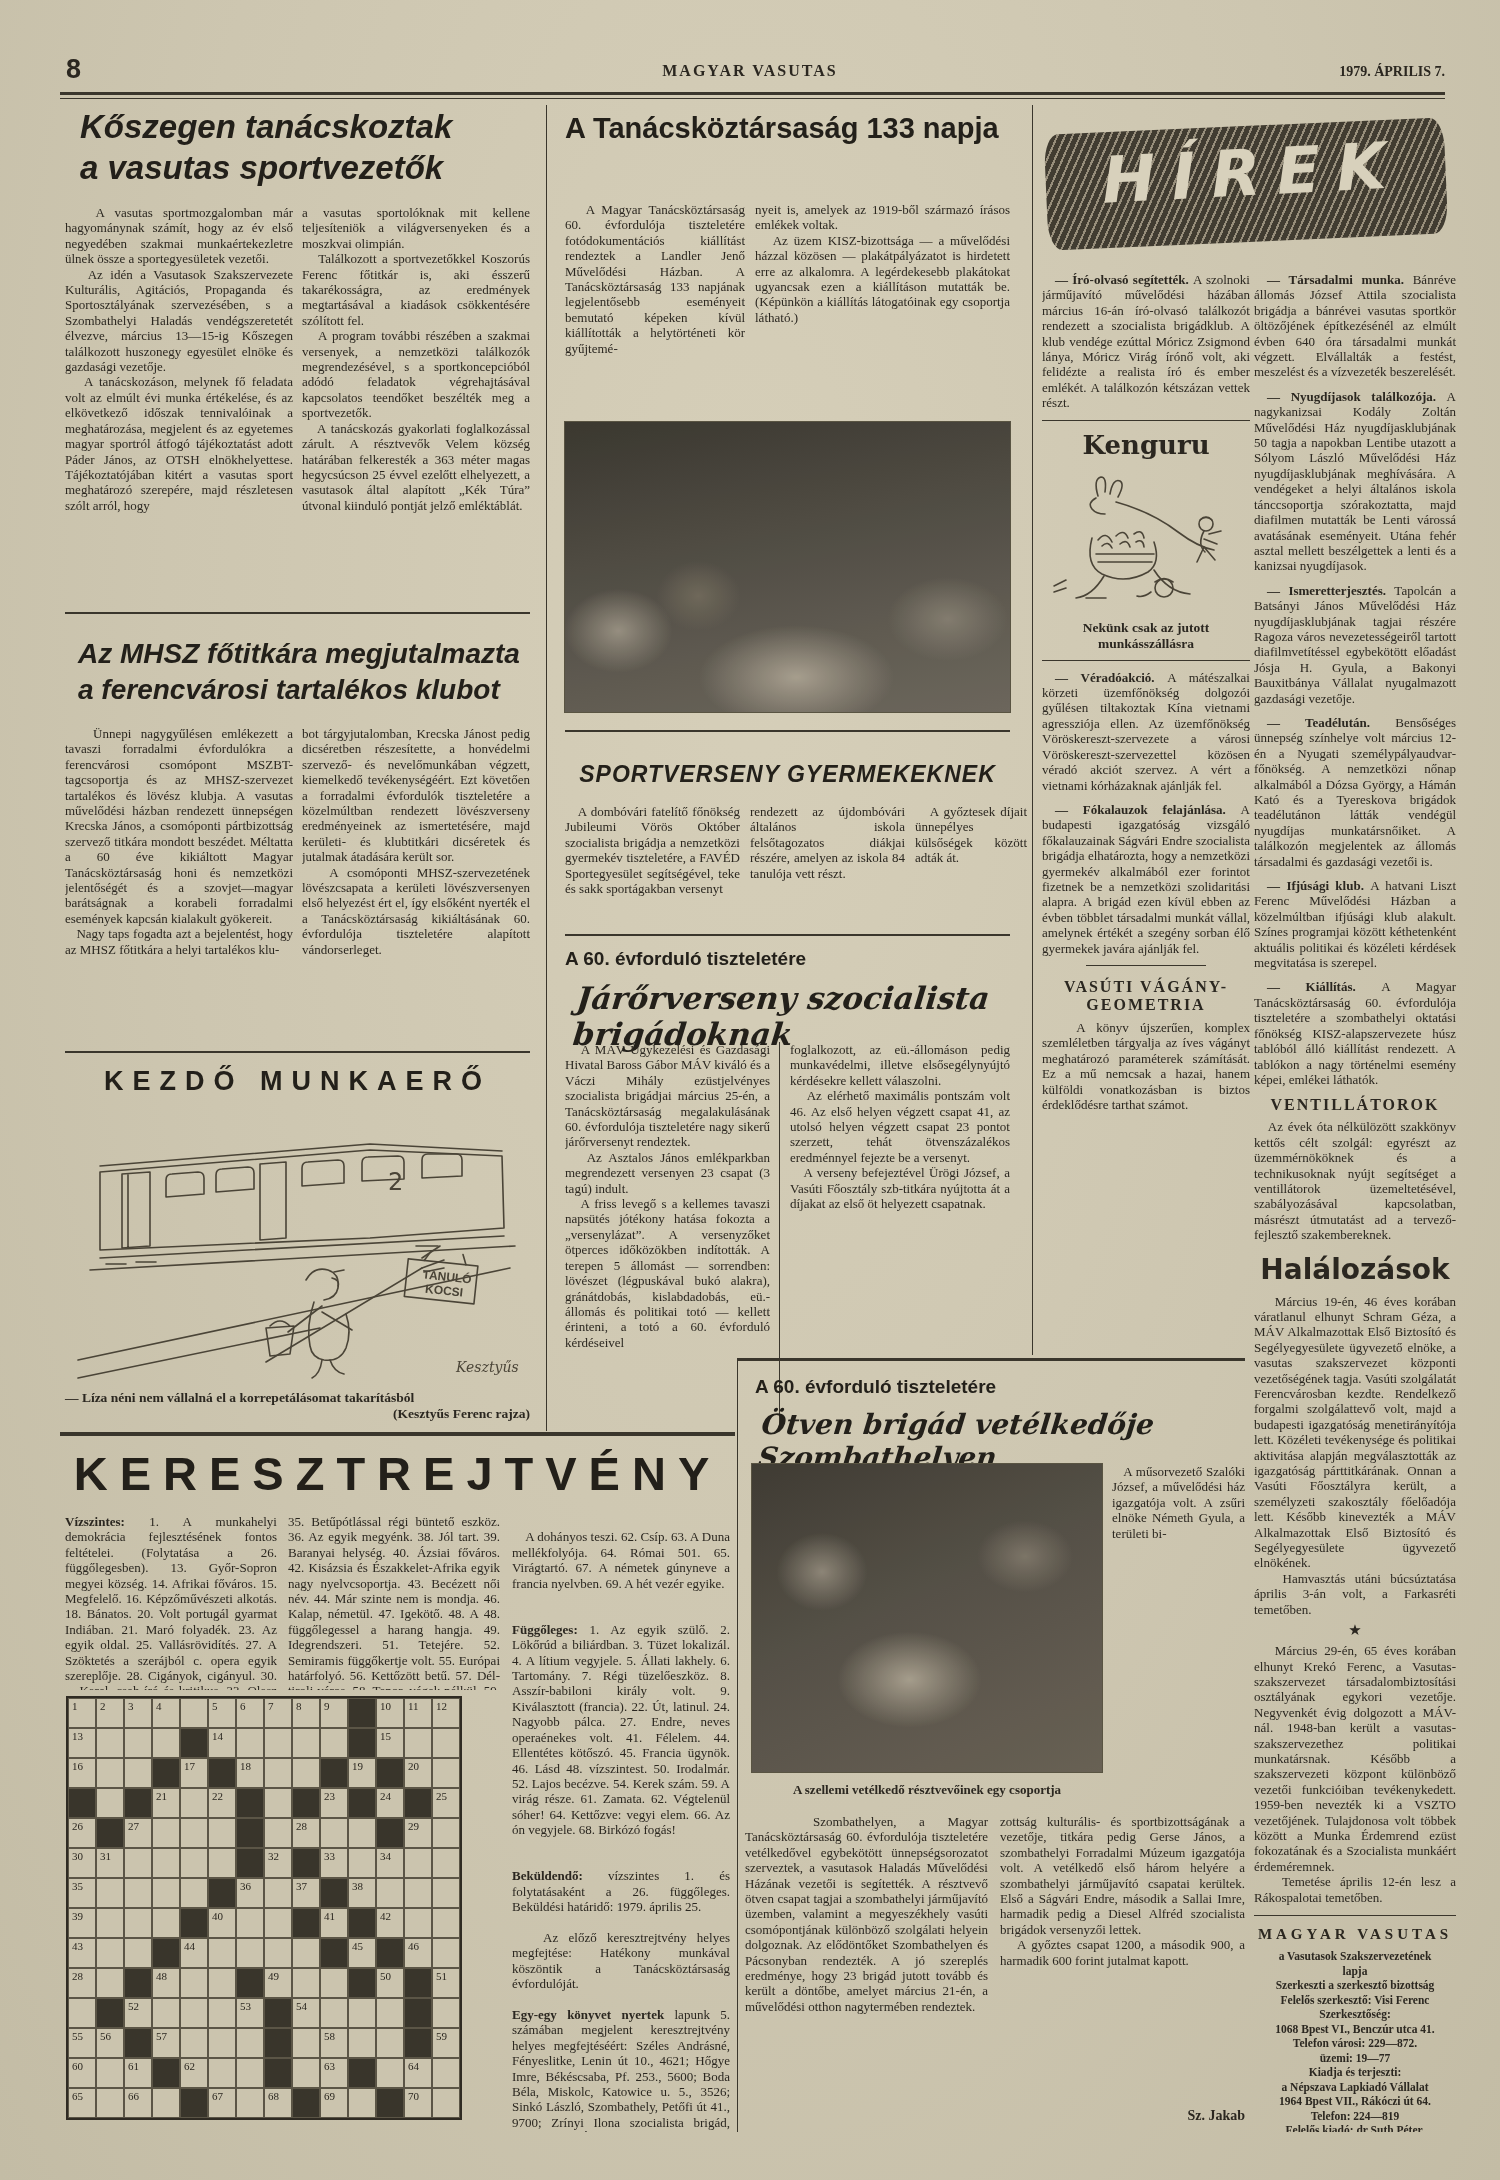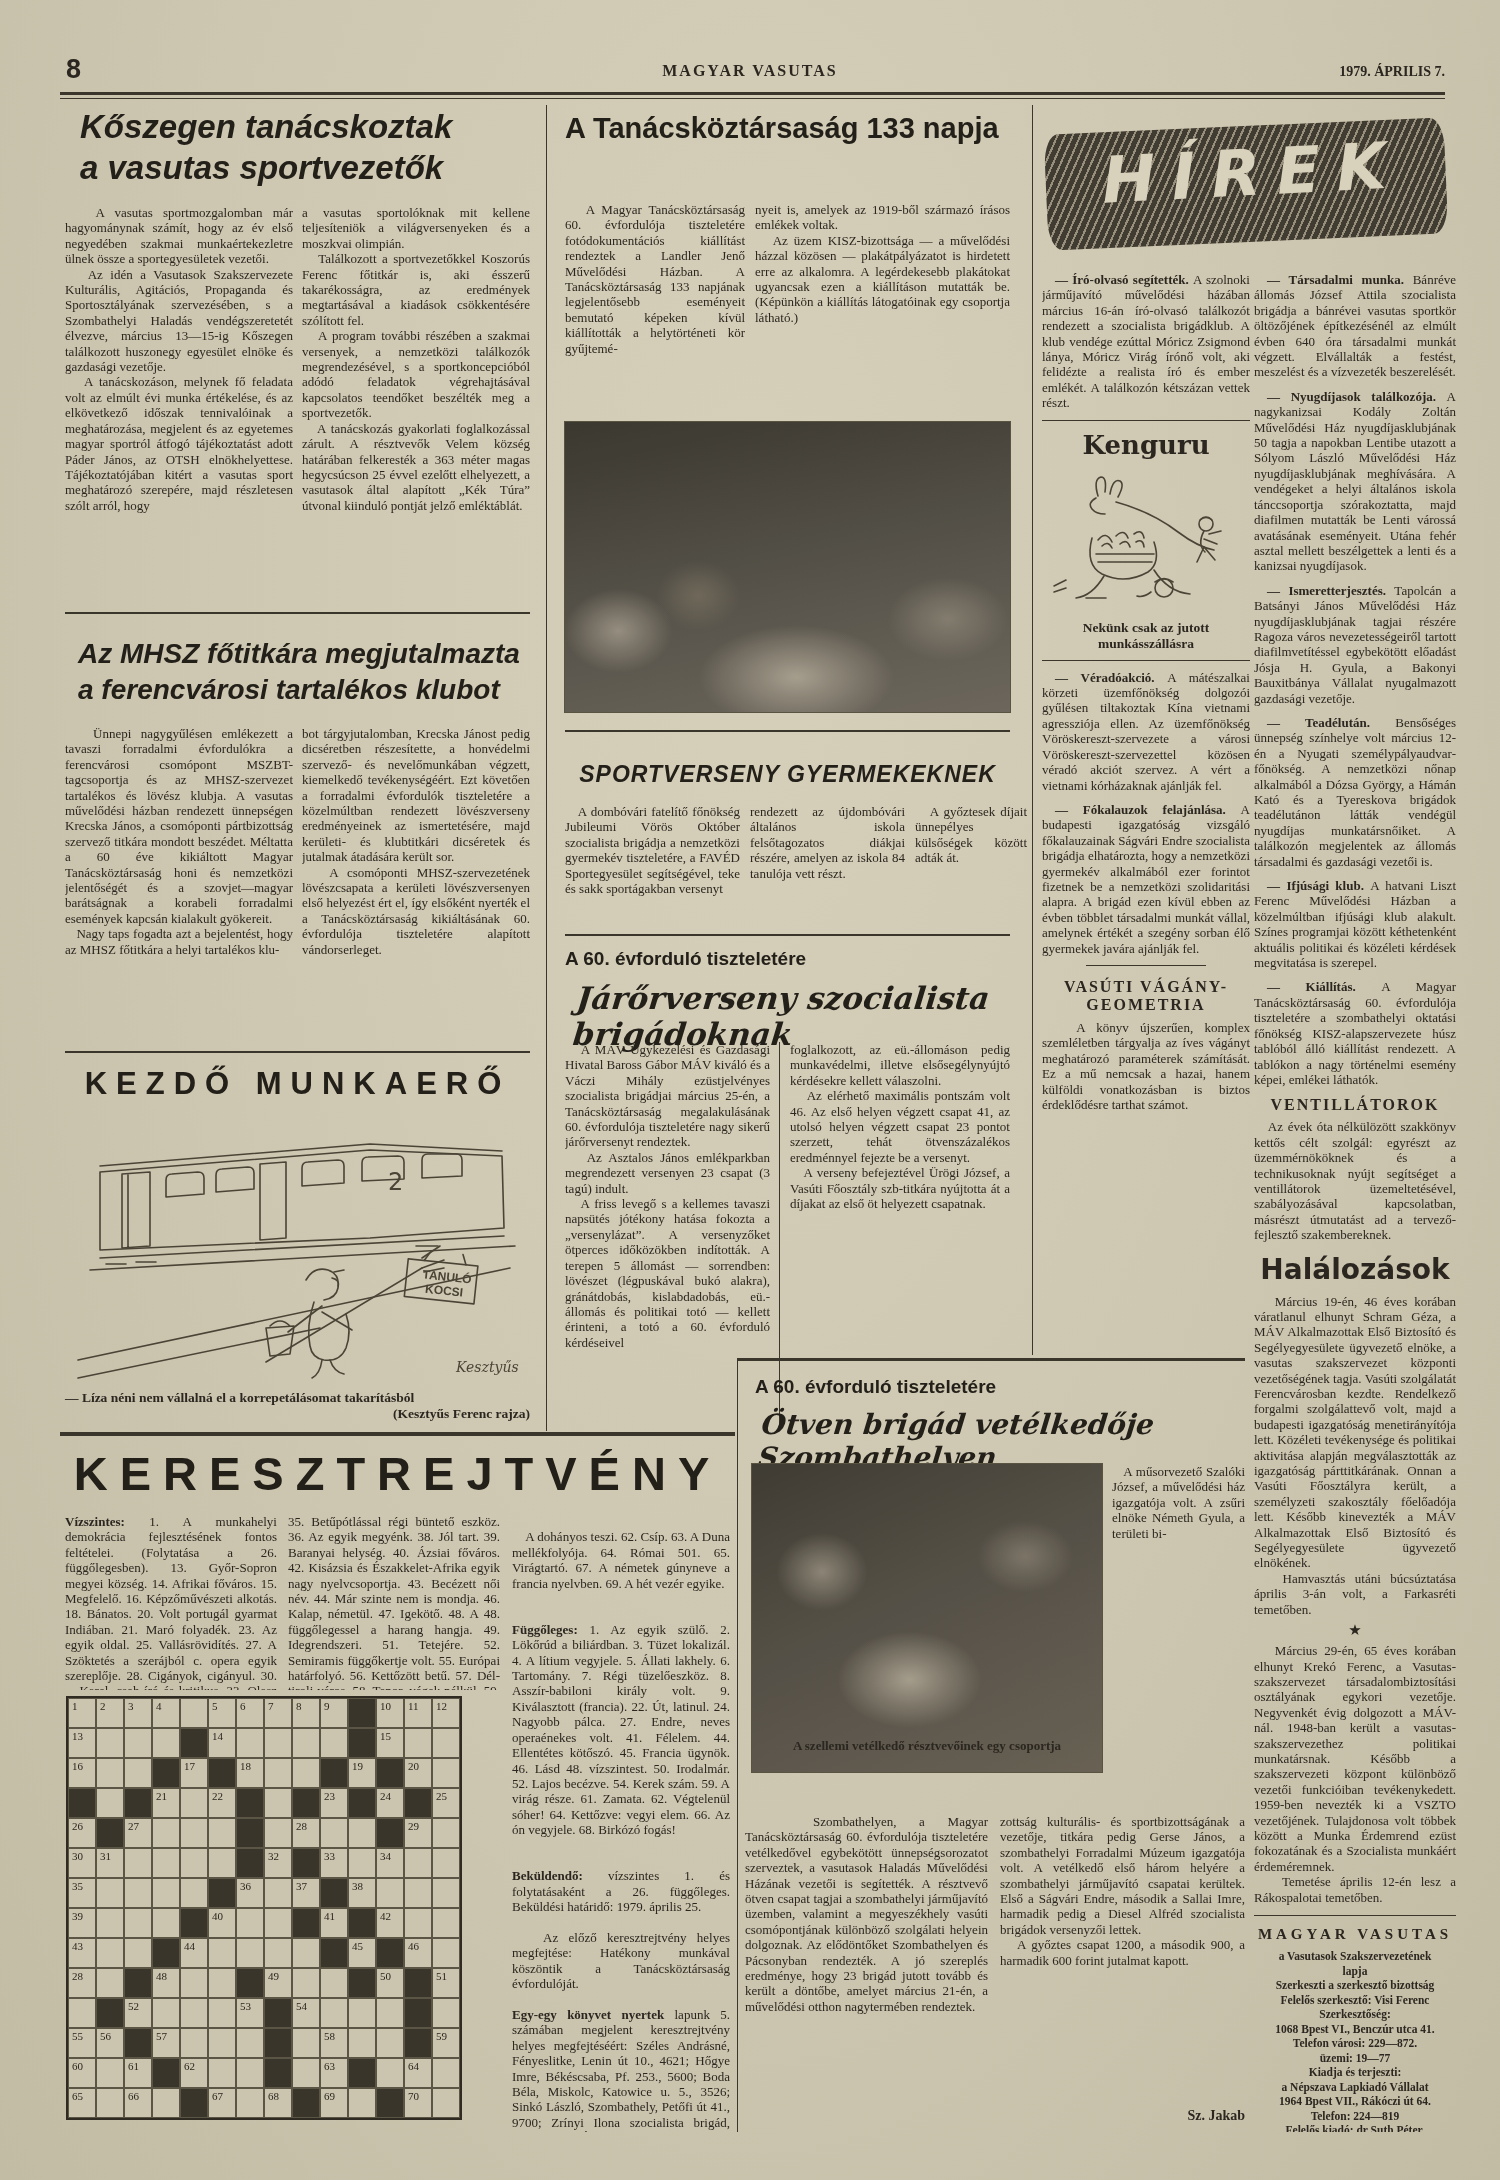--- a/index.html
+++ b/index.html
@@ -56,21 +56,21 @@
     <div>Az MHSZ főtitkára megjutalmazta</div>
     <div>a ferencvárosi tartalékos klubot</div>
   </div>
   <div class="abs bodytxt" style="left:65px;top:726px;width:228px;height:318px;">   Ünnepi nagygyűlésen emlékezett a tavaszi forradalmi évfordulókra a ferencvárosi csomópont MSZBT-tagcsoportja és az MHSZ-szervezet tartalékos és lövész klubja. A vasutas művelődési házban rendezett ünnepségen Krecska János, a csomóponti pártbizottság szervező titkára mondott beszédet. Méltatta a 60 éve kikiáltott Magyar Tanácsköztársaság honi és nemzetközi jelentőségét és a szovjet—magyar barátságnak a korabeli forradalmi események kapcsán kialakult gyökereit.
    Nagy taps fogadta azt a bejelentést, hogy az MHSZ főtitkára a helyi tartalékos klu-</div>
   <div class="abs bodytxt" style="left:302px;top:726px;width:228px;height:318px;">bot tárgyjutalomban, Krecska Jánost pedig dicséretben részesítette, a honvédelmi szervező- és nevelőmunkában végzett, kiemelkedő tevékenységéért. Ezt követően a forradalmi évfordulók tiszteletére a közelmúltban rendezett lövészverseny eredményeinek az ismertetésére, majd kerületi- és klubtitkári dicséretek és jutalmak átadására került sor.
    A csomóponti MHSZ-szervezetének lövészcsapata a kerületi lövészversenyen első helyezést ért el, így elsőként nyerték el a Tanácsköztársaság kikiáltásának 60. évfordulója tiszteletére alapított vándorserleget.</div>
 
   <div class="abs rule" style="left:65px;top:1051px;width:465px;height:2px;"></div>
 
-  <div class="abs center hl-u" style="left:65px;top:1066px;width:465px;font-size:31px;letter-spacing:9px;">KEZDŐ MUNKAERŐ</div>
+  <div class="abs center hl-u" style="left:65px;top:1066px;width:465px;font-size:27px;letter-spacing:9px;">KEZDŐ MUNKAERŐ</div>
 
   <div class="abs" style="left:70px;top:1110px;width:455px;height:280px;">
     <svg viewBox="0 0 455 280" width="455" height="280">
       <g class="sk">
 
         <path d="M30,62 L300,40 L432,46 L434,118 L300,128 L30,140 Z"></path>
 
         <path d="M30,56 L300,34 L432,41"></path>
 
         <path d="M52,64 L80,62 L80,136 L52,138 Z M58,64 L58,138"></path>
@@ -365,21 +365,21 @@
   <div class="abs rule" style="left:737px;top:1358px;width:1px;height:774px;"></div>
   <div class="abs kicker" style="left:755px;top:1376px;width:320px;">A 60. évforduló tiszteletére</div>
   <div class="abs script-hl" style="left:760px;top:1408px;width:480px;font-size:28px;">Ötven brigád vetélkedője Szombathelyen</div>
   <div class="abs photo" style="left:752px;top:1464px;width:350px;height:308px;
        background:
          radial-gradient(ellipse 120px 80px at 45% 70%, #a79e8c 0%, rgba(0,0,0,0) 60%),
          radial-gradient(ellipse 70px 60px at 20% 35%, #8d8576 0%, rgba(0,0,0,0) 65%),
          radial-gradient(ellipse 80px 60px at 78% 30%, #7c7466 0%, rgba(0,0,0,0) 60%),
          linear-gradient(155deg,#3c382f 0%,#534e44 45%,#675f52 100%);"></div>
   <div class="abs bodytxt" style="left:1112px;top:1464px;width:133px;height:312px;">   A műsorvezető Szalóki József, a művelődési ház igazgatója volt. A zsűri elnöke Németh Gyula, a területi bi-</div>
-  <div class="abs center" style="left:752px;top:1738px;width:350px;font:bold 13px 'Liberation Serif',serif;">A szellemi vetélkedő résztvevőinek egy csoportja</div>
+  <div class="abs center" style="left:752px;top:1782px;width:350px;font:bold 13px 'Liberation Serif',serif;">A szellemi vetélkedő résztvevőinek egy csoportja</div>
   <div class="abs bodytxt" style="left:745px;top:1814px;width:243px;height:318px;">   Szombathelyen, a Magyar Tanácsköztársaság 60. évfordulója tiszteletére vetélkedővel egybekötött ünnepségsorozatot szerveztek, a vasutasok Haladás Művelődési Házának vezetői is segítették. A résztvevő ötven csapat tagjai a szombathelyi járműjavító üzemben, valamint a megyeszékhely vasúti csomópontjának különböző szolgálati helyein dolgoznak. Az elődöntőket Szombathelyen és Pácsonyban rendezték. A jó szereplés eredménye, hogy 23 brigád jutott tovább és került a döntőbe, amelyet március 21-én, a művelődési otthon nagytermében rendeztek.</div>
   <div class="abs bodytxt" style="left:1000px;top:1814px;width:245px;height:296px;">zottság kulturális- és sportbizottságának a vezetője, titkára pedig Gerse János, a szombathelyi Forradalmi Múzeum igazgatója volt. A vetélkedő első három helyére a szombathelyi járműjavító csapatai kerültek. Első a Ságvári Endre, második a Sallai Imre, harmadik pedig a Diesel Alfréd szocialista brigádok versenyzői lettek.
    A győztes csapat 1200, a második 900, a harmadik 600 forint jutalmat kapott.</div>
   <div class="abs" style="left:1100px;top:2108px;width:145px;text-align:right;font:bold 14px 'Liberation Serif',serif;">Sz. Jakab</div>
 
   <div class="abs rule" style="left:1032px;top:105px;width:1px;height:1250px;"></div>
 
   <div class="abs" style="left:1042px;top:116px;width:412px;height:140px;">
     <div style="position:absolute;left:4px;top:10px;width:400px;height:116px;transform:rotate(-2.5deg);
                 background:repeating-linear-gradient(116deg,#413c31 0 5px,#978e7b 5px 7px);

